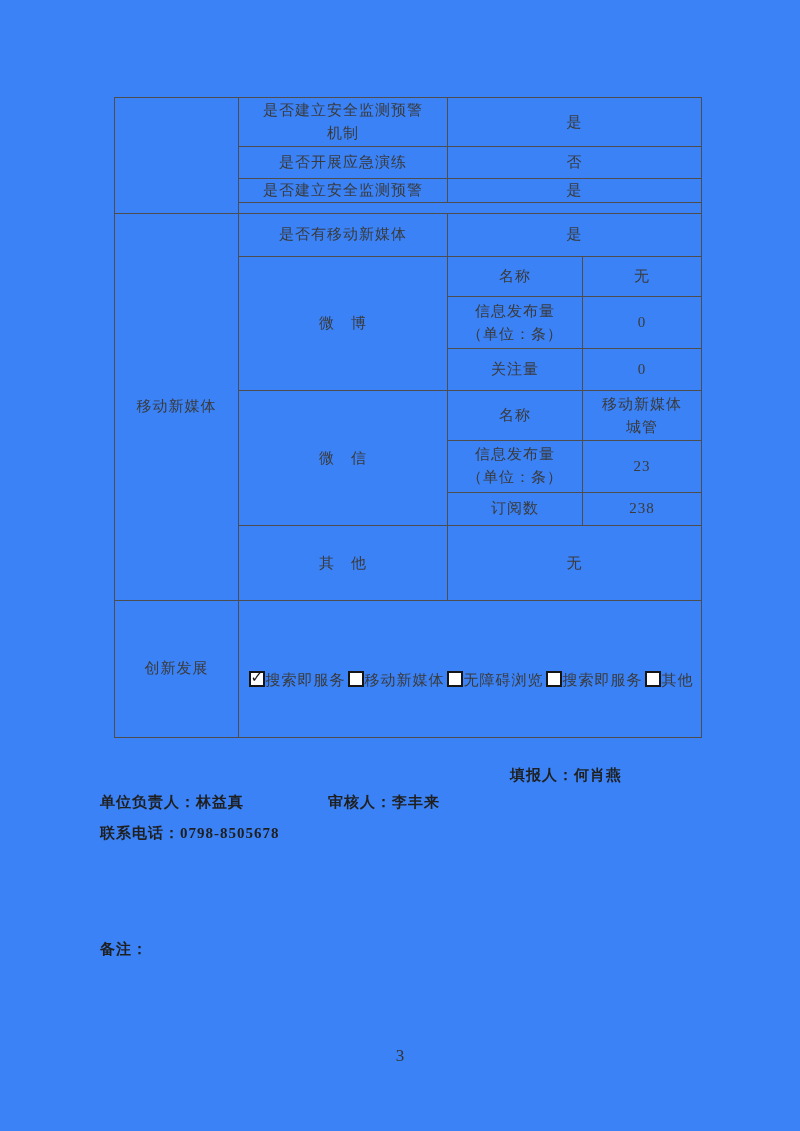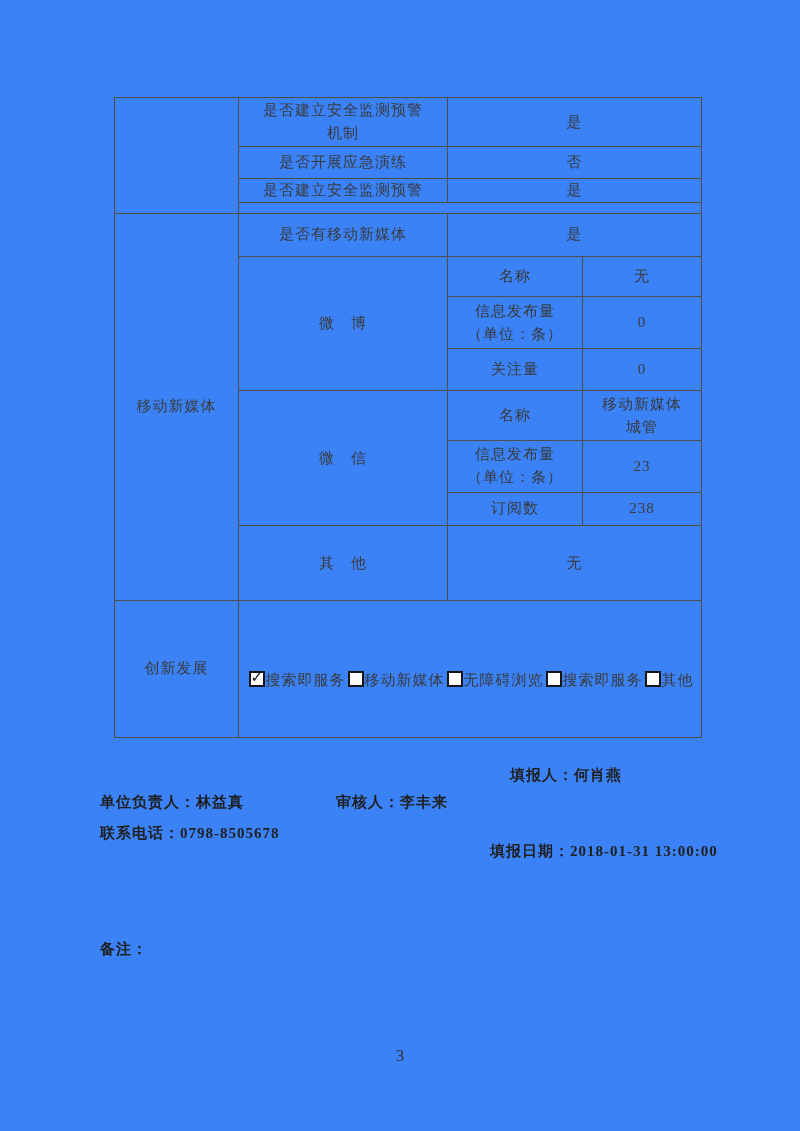--- a/index.html
+++ b/index.html
@@ -161,20 +161,19 @@
         <td>创新发展</td>
         <td colspan="3" class="innovation-cell">
           <span class="cb checked"></span><span>搜索即服务</span><span class="cb"></span><span>移动新媒体</span><span class="cb"></span><span>无障碍浏览</span><span class="cb"></span><span>搜索即服务</span><span class="cb"></span><span>其他</span>
         </td>
       </tr>
     </tbody>
       </table>
   </div>
 
   <div class="ftxt" style="left:100px; top:781px">单位负责人：林益真</div>
-  <div class="ftxt" style="left:336px; top:781px">审核人：李丰来</div>
+  <div class="ftxt" style="left:328px; top:781px">审核人：李丰来</div>
   <div class="ftxt" style="left:510px; top:754px">填报人：何肖燕</div>
   <div class="ftxt" style="left:100px; top:812px">联系电话：0798-8505678</div>
-  <div class="ftxt" style="left:490px; top:830px">填报日期：2018-01-31 13:00:00</div>
   <div class="ftxt" style="left:100px; top:928px">备注：</div>
 
   <div id="page-number">3</div>
 </div>
 
 </body></html>

